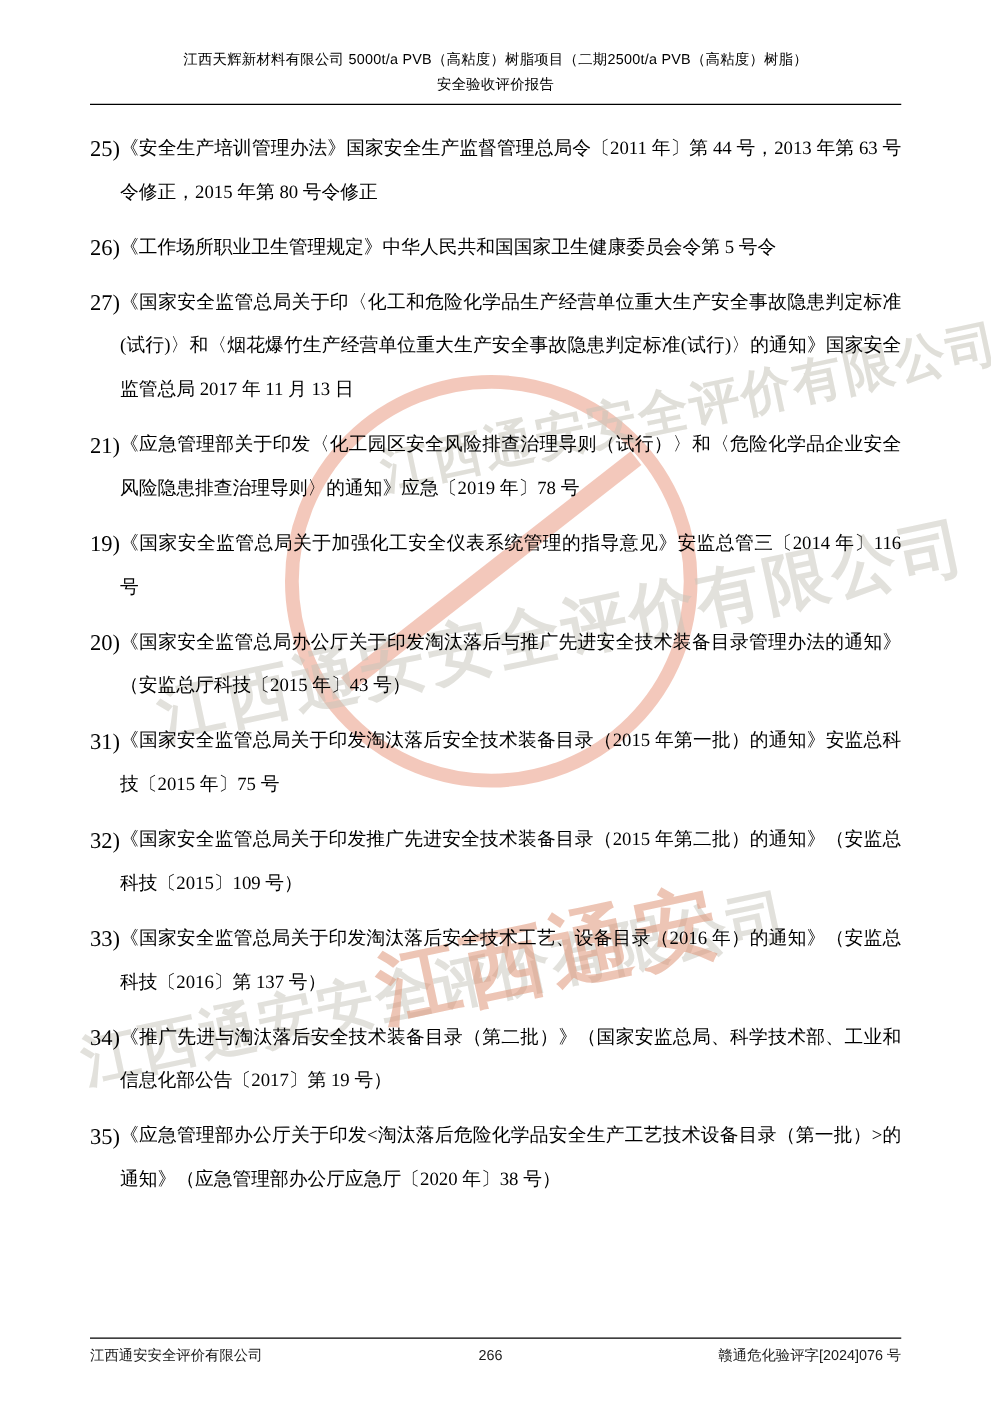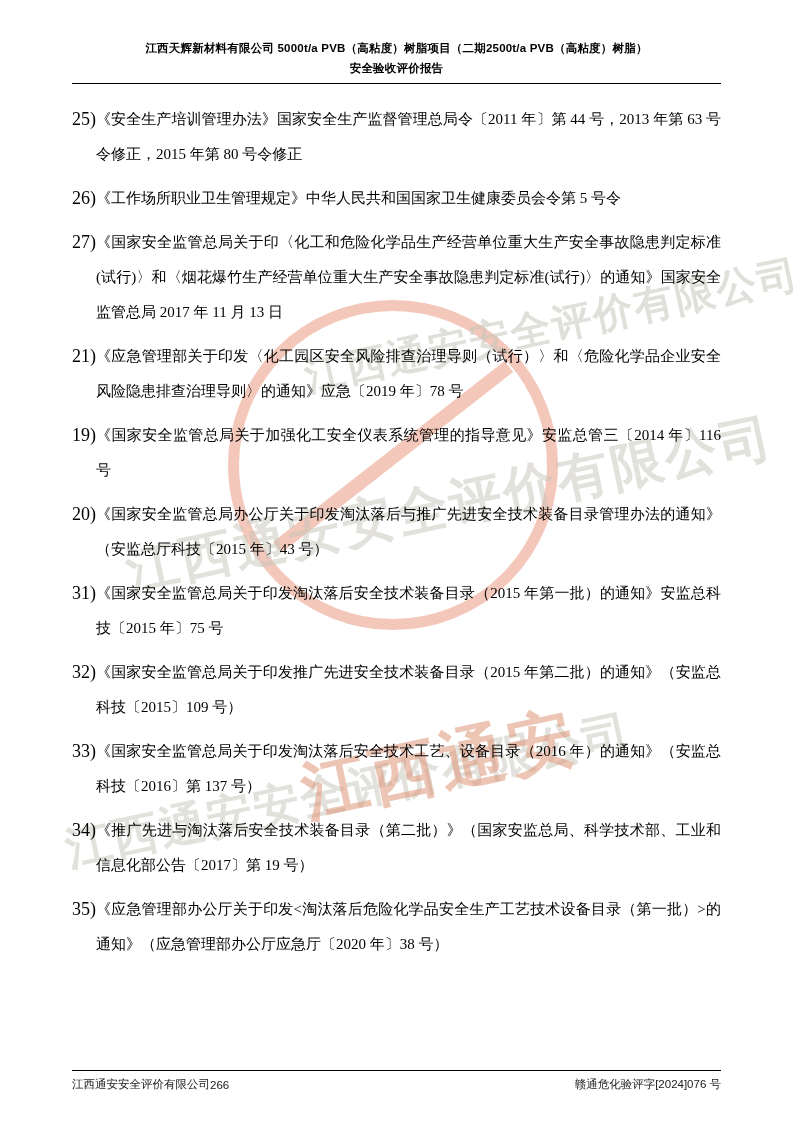--- a/index.html
+++ b/index.html
@@ -109,21 +109,21 @@
 
   
   .header {
     position: relative;
     z-index: 10;
     text-align: center;
   }
   .header-line {
     font-family: "Liberation Sans", sans-serif;
     font-size: 11.5px;
-    font-weight: bold;
+    font-weight: normal;
     line-height: 20px;
     letter-spacing: 0.2px;
     color: #000;
   }
   .header-rule {
     margin-top: 5px;
     border-bottom: 1px solid #000;
   }
 
   
@@ -167,21 +167,21 @@
   }
   .footer-row {
     display: flex;
     align-items: center;
     justify-content: space-between;
     font-family: "Liberation Sans", sans-serif;
     font-size: 11.5px;
     color: #1a1a1a;
   }
   .footer-left { flex: 0 0 auto; }
-  .footer-center { flex: 1 1 auto; text-align: left; }
+  .footer-center { flex: 1 1 auto; text-align: center; }
   .footer-right { flex: 0 0 auto; }
 </style>
 </head>
 <body>
 
 <div class="page">
 
   <div class="watermark">
     <div class="wm-stamp">
       <div class="wm-ring"></div>

